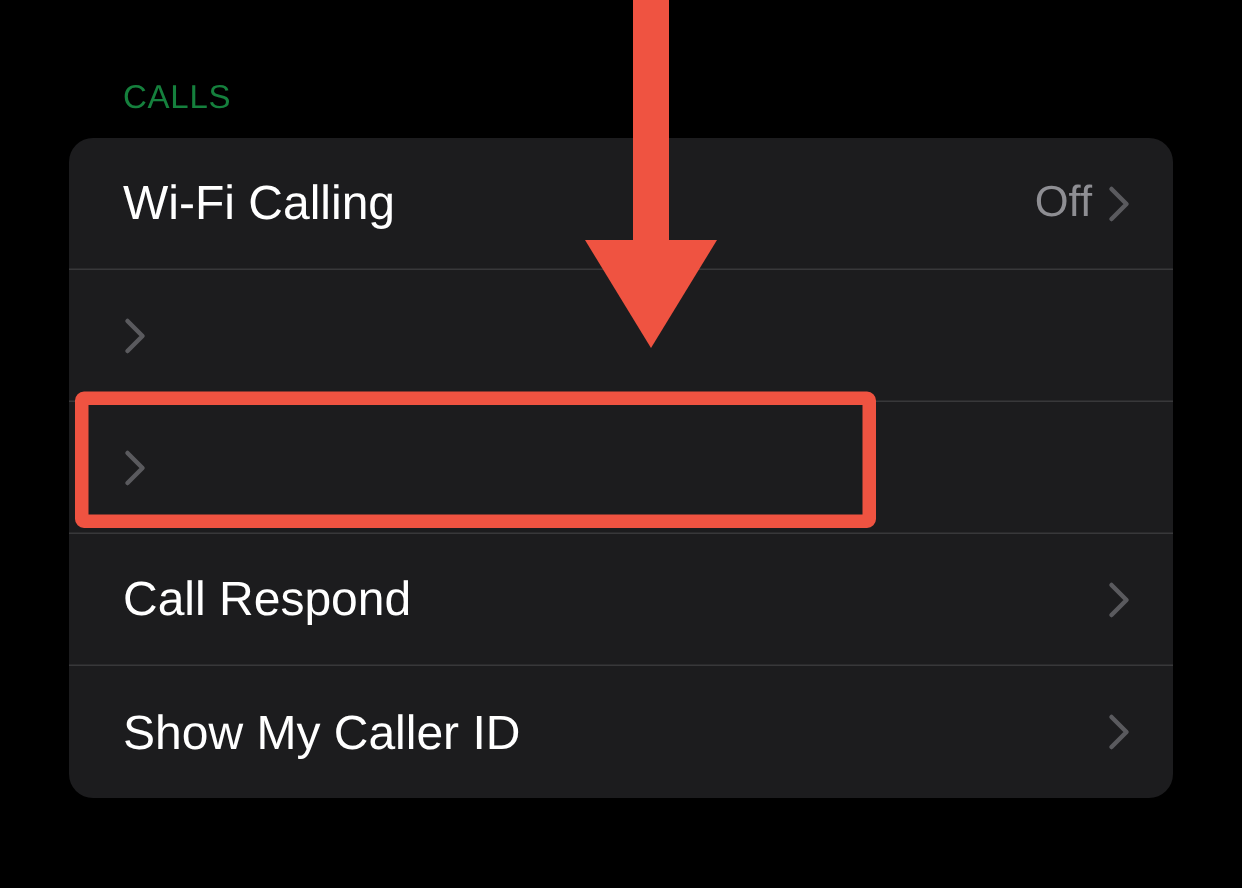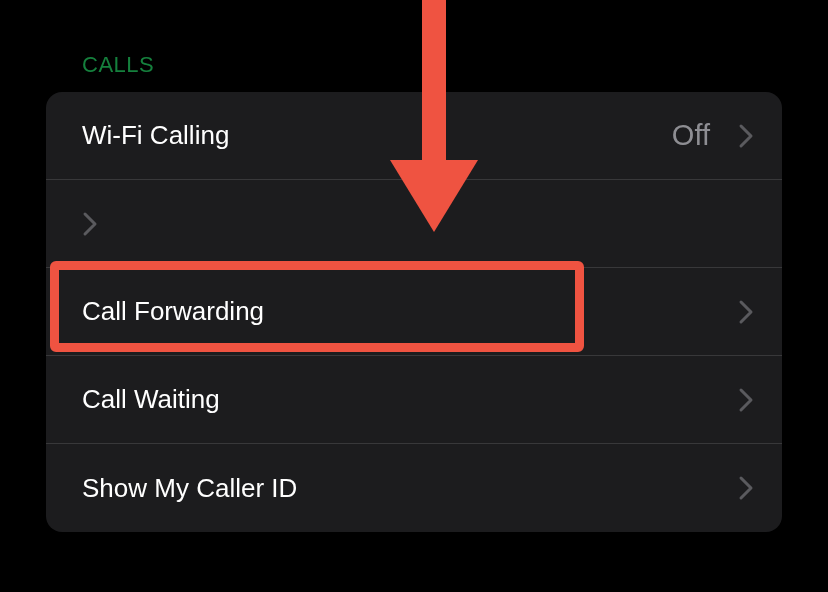--- a/index.html
+++ b/index.html
@@ -35,27 +35,27 @@
       padding: 0 28px 0 36px;
       height: 88px;
       border-bottom: 1px solid #38383a;
       cursor: pointer;
     }
     .settings-row:last-child {
       border-bottom: none;
     }
     .row-label {
       color: #ffffff;
-      font-size: 26px;
+      font-size: 32px;
       font-weight: 400;
     }
     .row-trailing {
       display: flex;
       align-items: center;
-      gap: 28px;
+      gap: 10px;
     }
     .row-value {
       color: #8e8e93;
       font-size: 29px;
       font-weight: 400;
     }
     .chevron {
       display: inline-flex;
       align-items: center;
       justify-content: center;
@@ -111,32 +111,31 @@
     <div class="row-trailing">
       <span class="chevron">
         <svg viewBox="0 0 16 26">
             <polyline points="3,3 13,13 3,23"></polyline>
           </svg>
       </span>
     </div>
   </div>
 
   <div class="settings-row">
-    <span class="row-label">Call Forwarding</span>
     <div class="row-trailing">
       <span class="chevron">
         <svg viewBox="0 0 16 26">
             <polyline points="3,3 13,13 3,23"></polyline>
           </svg>
       </span>
     </div>
   </div>
 
   <div class="settings-row">
-    <span class="row-label">Call Waiting</span>
+    <span class="row-label">Call Respond</span>
     <div class="row-trailing">
       <span class="chevron">
         <svg viewBox="0 0 16 26">
             <polyline points="3,3 13,13 3,23"></polyline>
           </svg>
       </span>
     </div>
   </div>
 
   <div class="settings-row">

